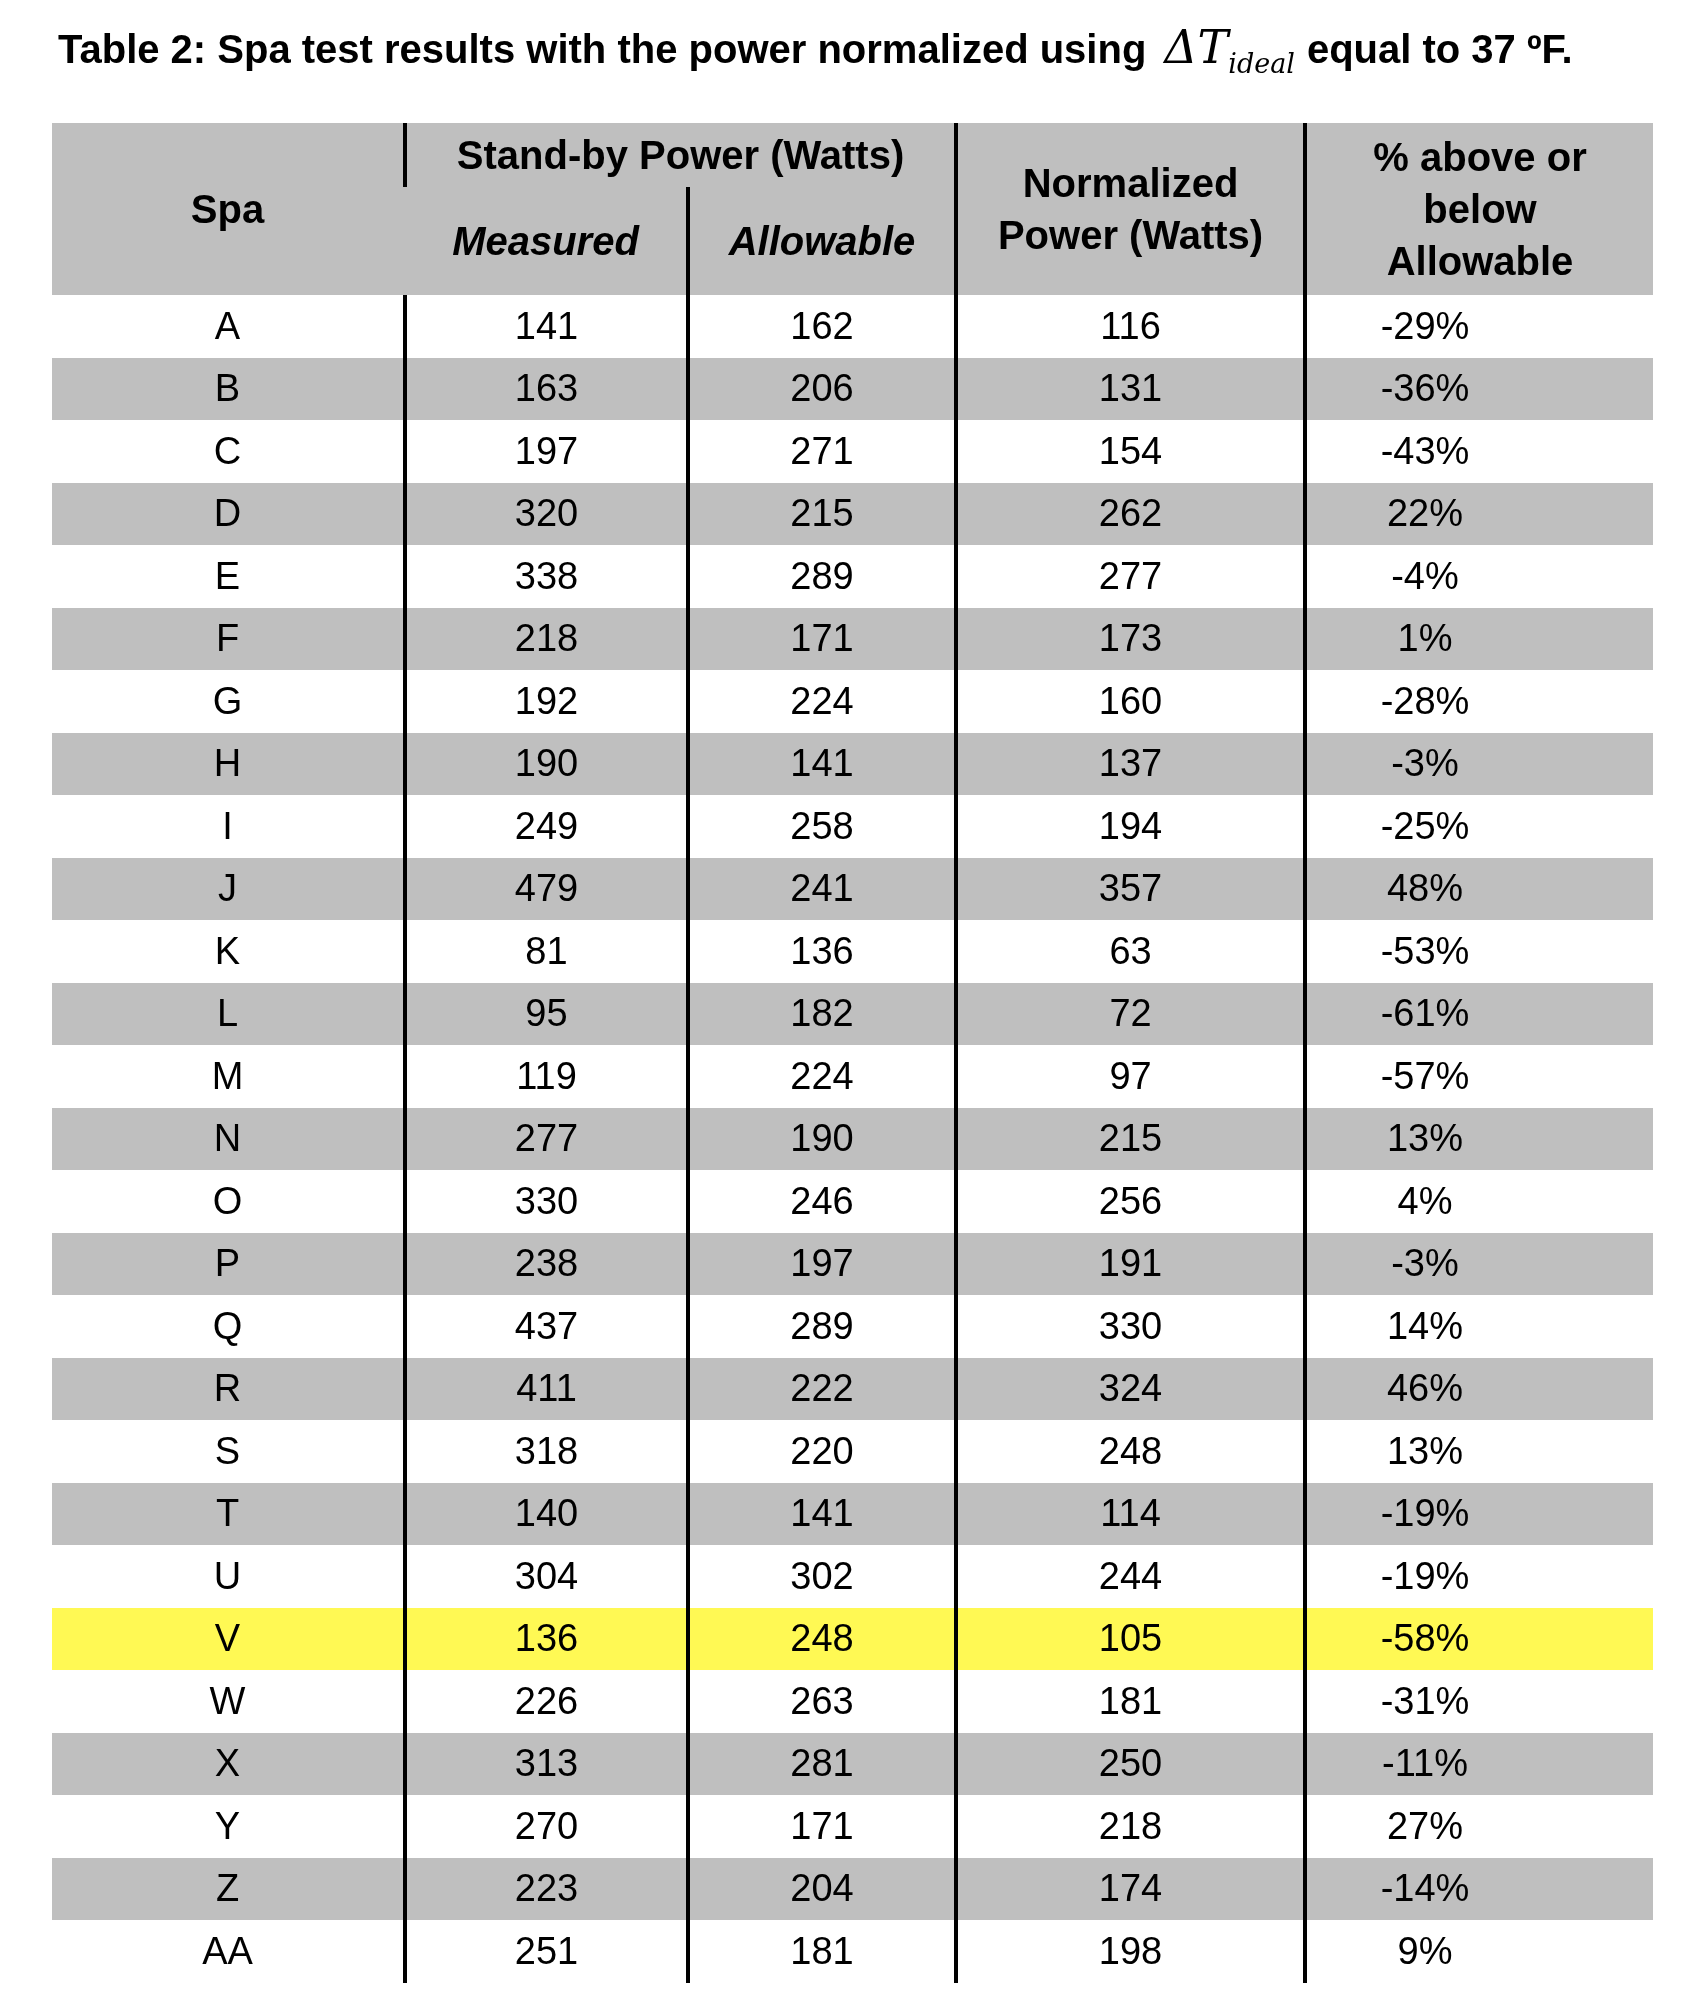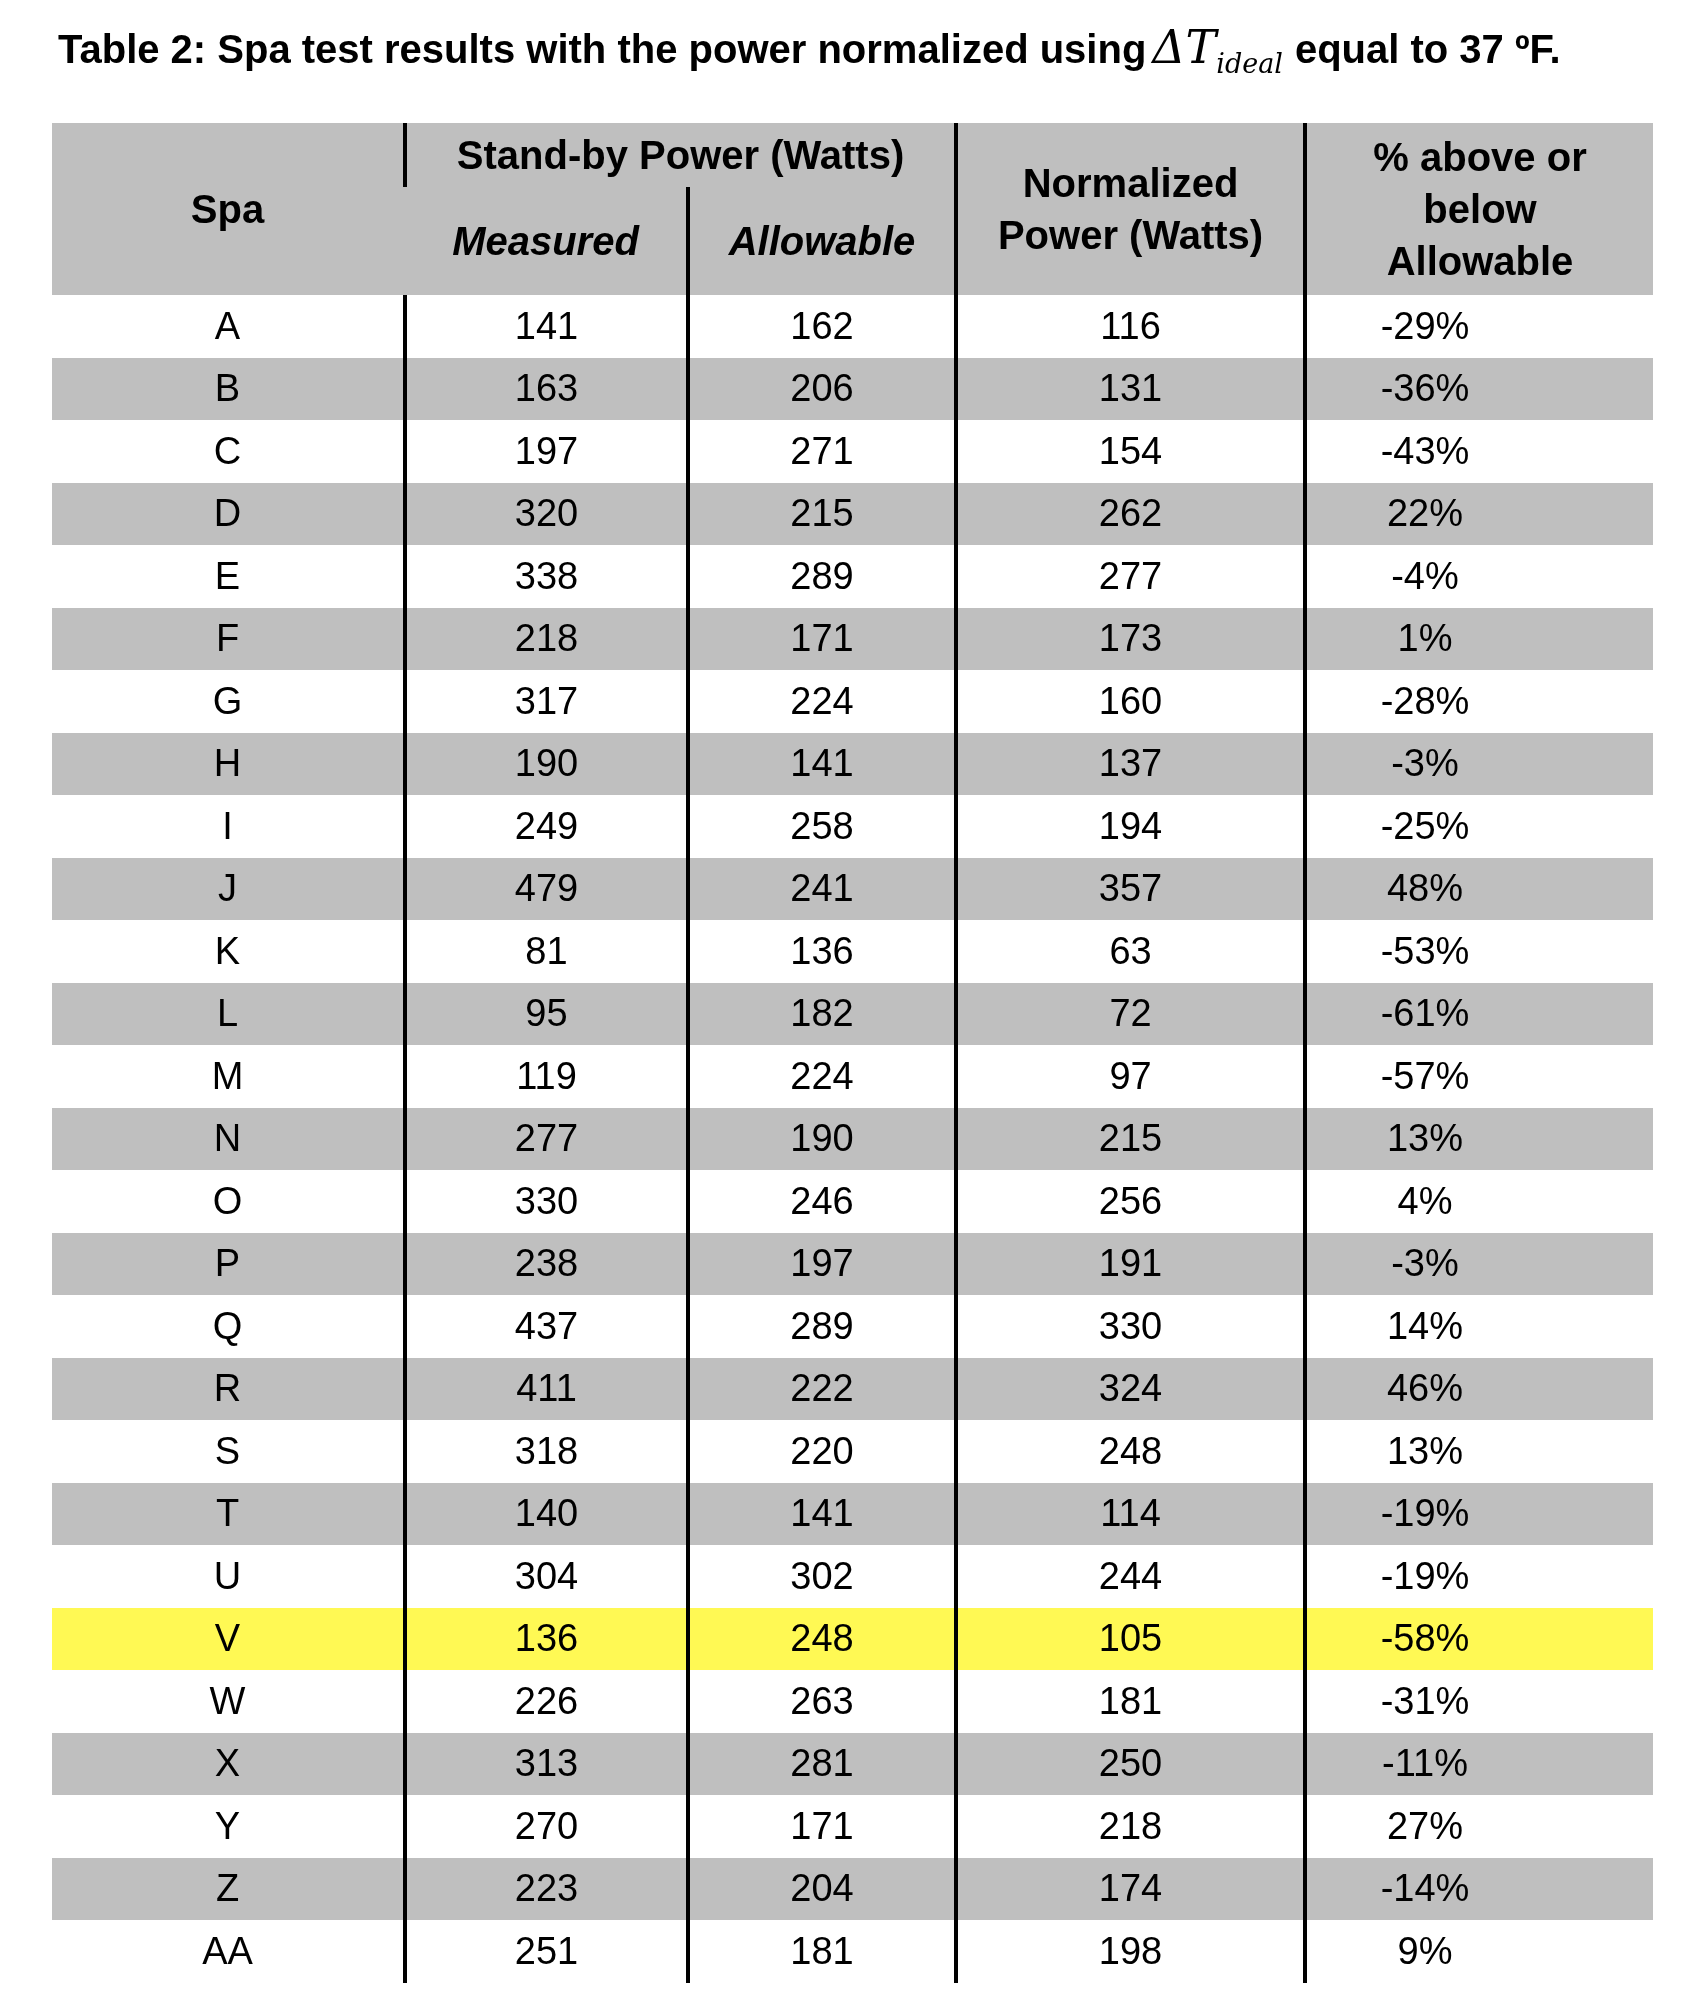--- a/index.html
+++ b/index.html
@@ -14,21 +14,21 @@
     font-size:40px;
     font-weight:bold;
     white-space:nowrap;
     letter-spacing:0px;
   }
   .caption .math {
     font-family:"DejaVu Serif", serif;
     font-weight:normal;
     font-style:italic;
     font-size:46px;
-    margin:0 12px 0 6px;
+    margin:0 12px 0 18px;
   }
   .caption .math sub {
     font-size:27px;
     font-style:italic;
   }
   table {
     border-collapse:collapse;
     table-layout:fixed;
     width:1601px;
     margin:44px 0 0 52px;
@@ -126,21 +126,21 @@
   </tr>
       <tr class="band">
     <td class="td-spa">F</td>
     <td class="td-num bl">218</td>
     <td class="td-num bl">171</td>
     <td class="td-num bl">173</td>
     <td class="td-pct bl">1%</td>
   </tr>
       <tr>
     <td class="td-spa">G</td>
-    <td class="td-num bl">317</td>
+    <td class="td-num bl">192</td>
     <td class="td-num bl">224</td>
     <td class="td-num bl">160</td>
     <td class="td-pct bl">-28%</td>
   </tr>
       <tr class="band">
     <td class="td-spa">H</td>
     <td class="td-num bl">190</td>
     <td class="td-num bl">141</td>
     <td class="td-num bl">137</td>
     <td class="td-pct bl">-3%</td>

